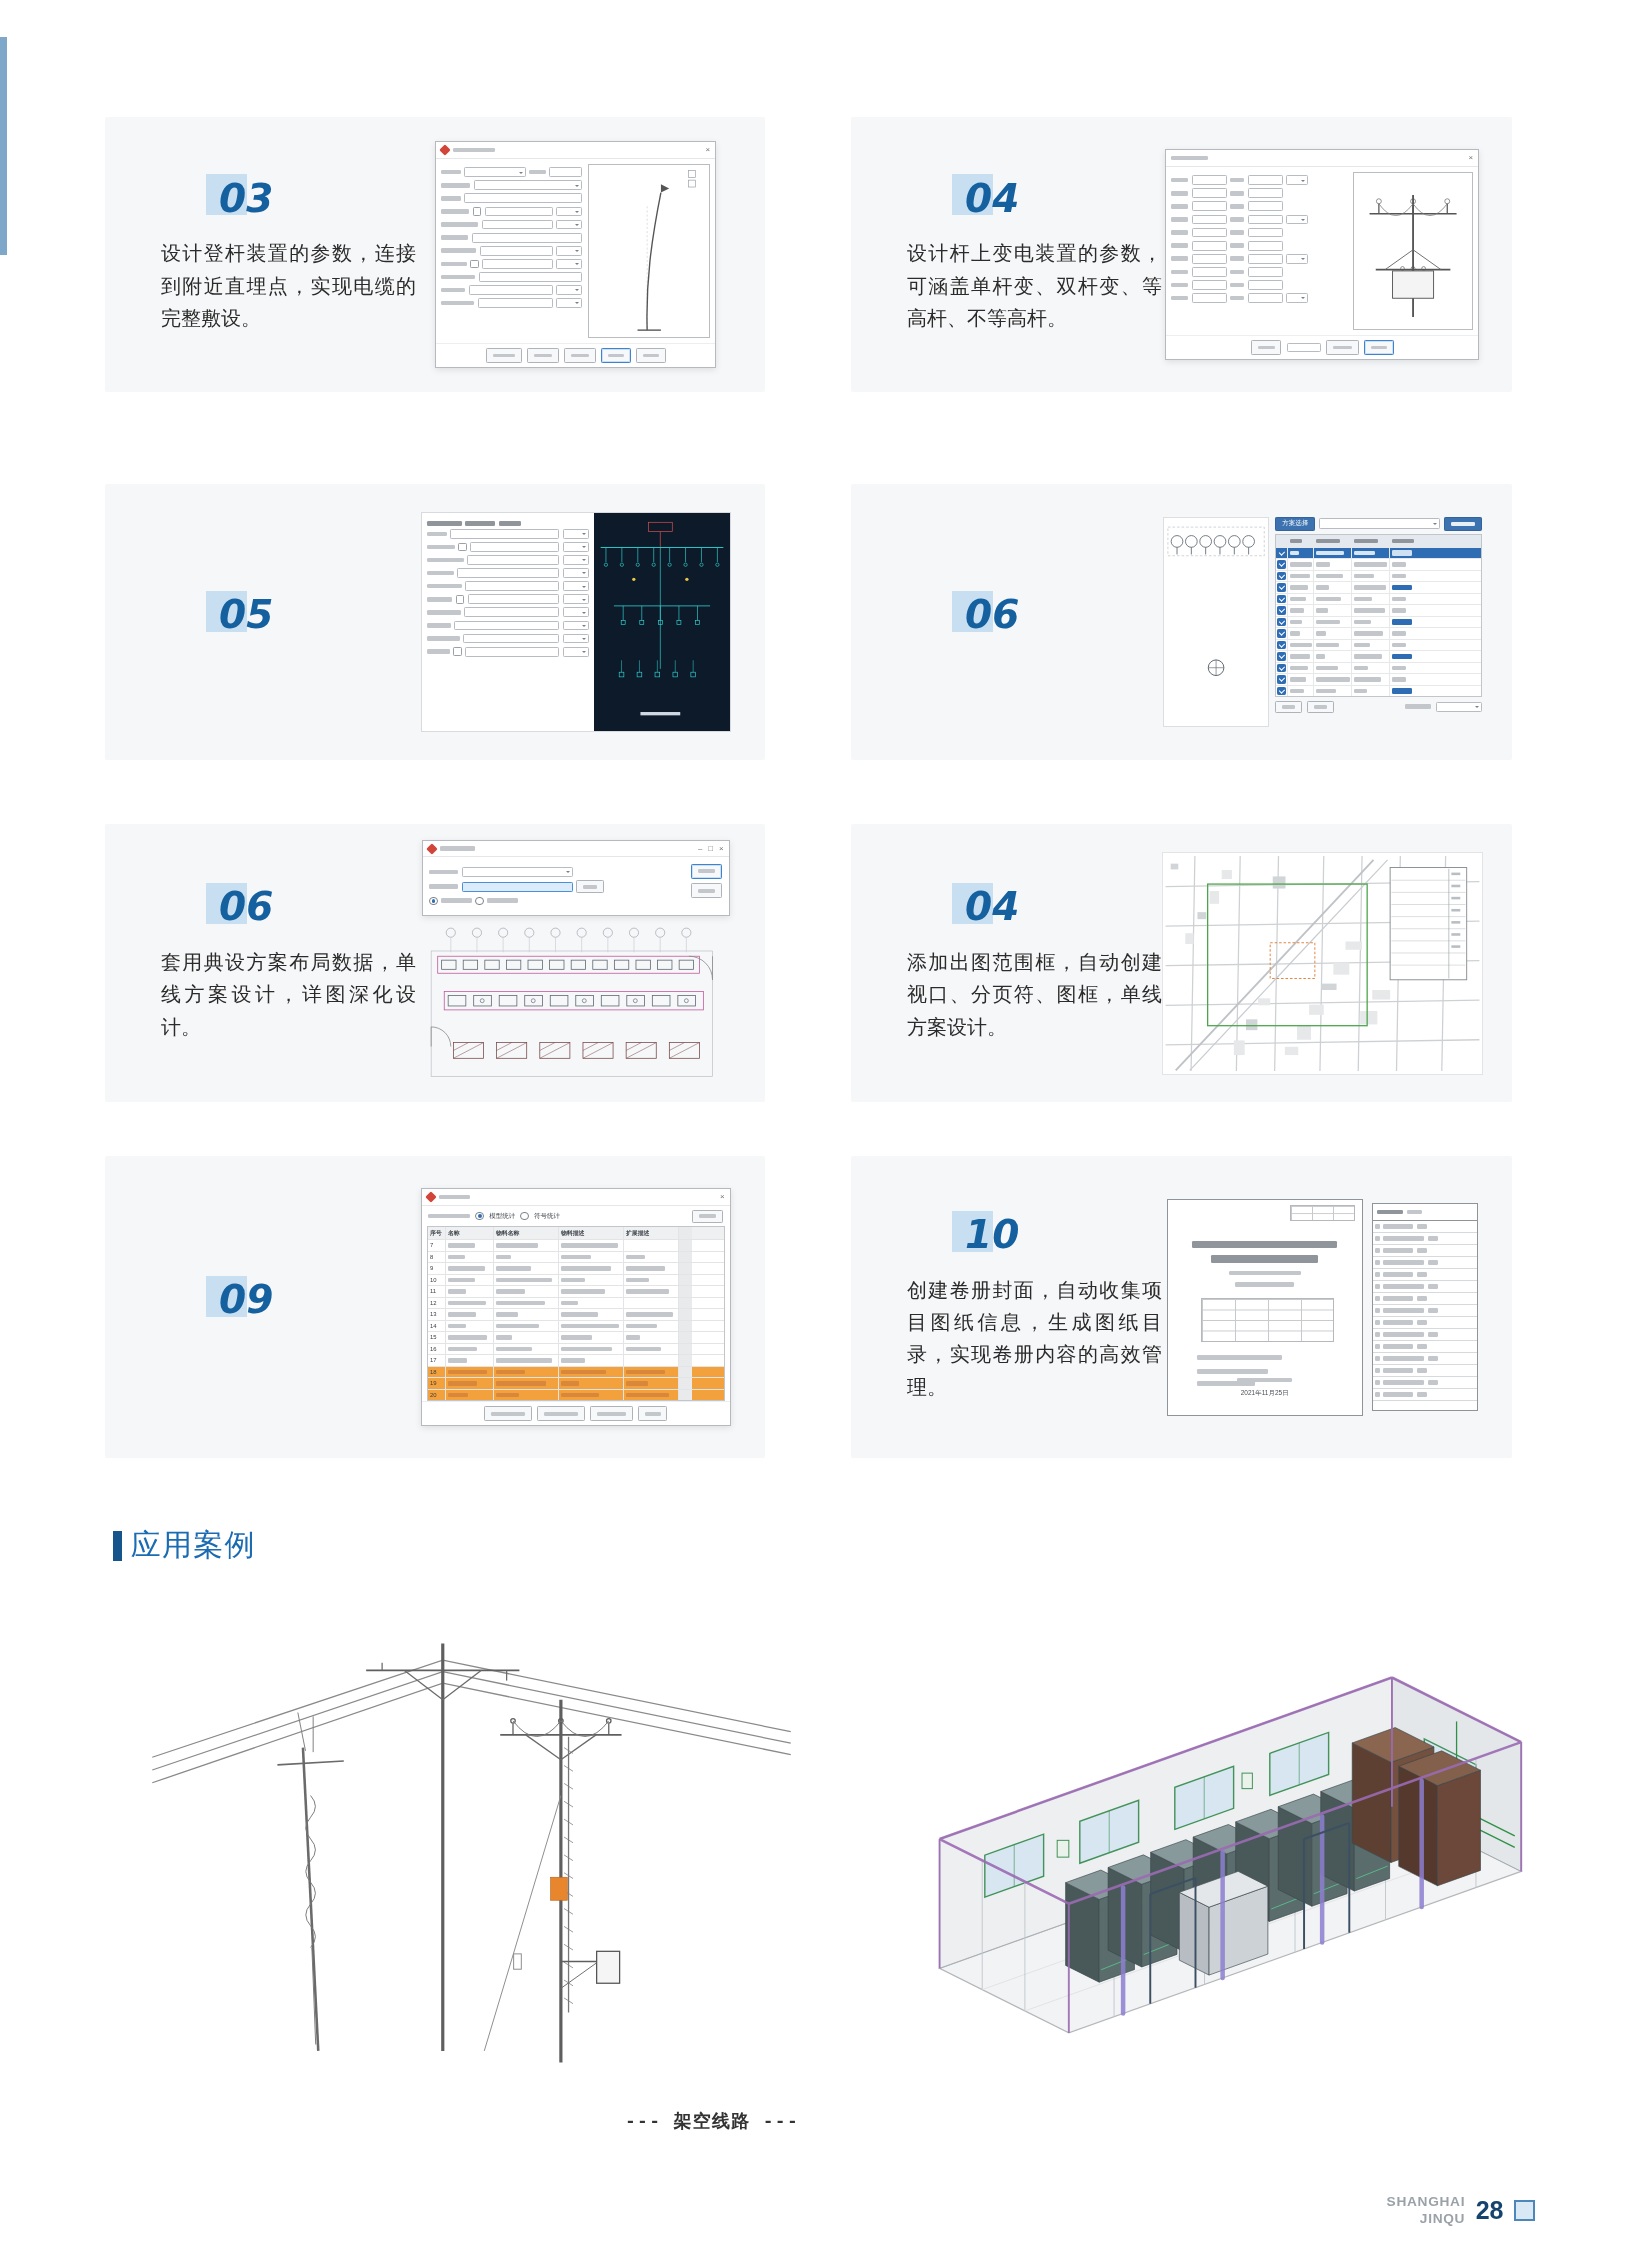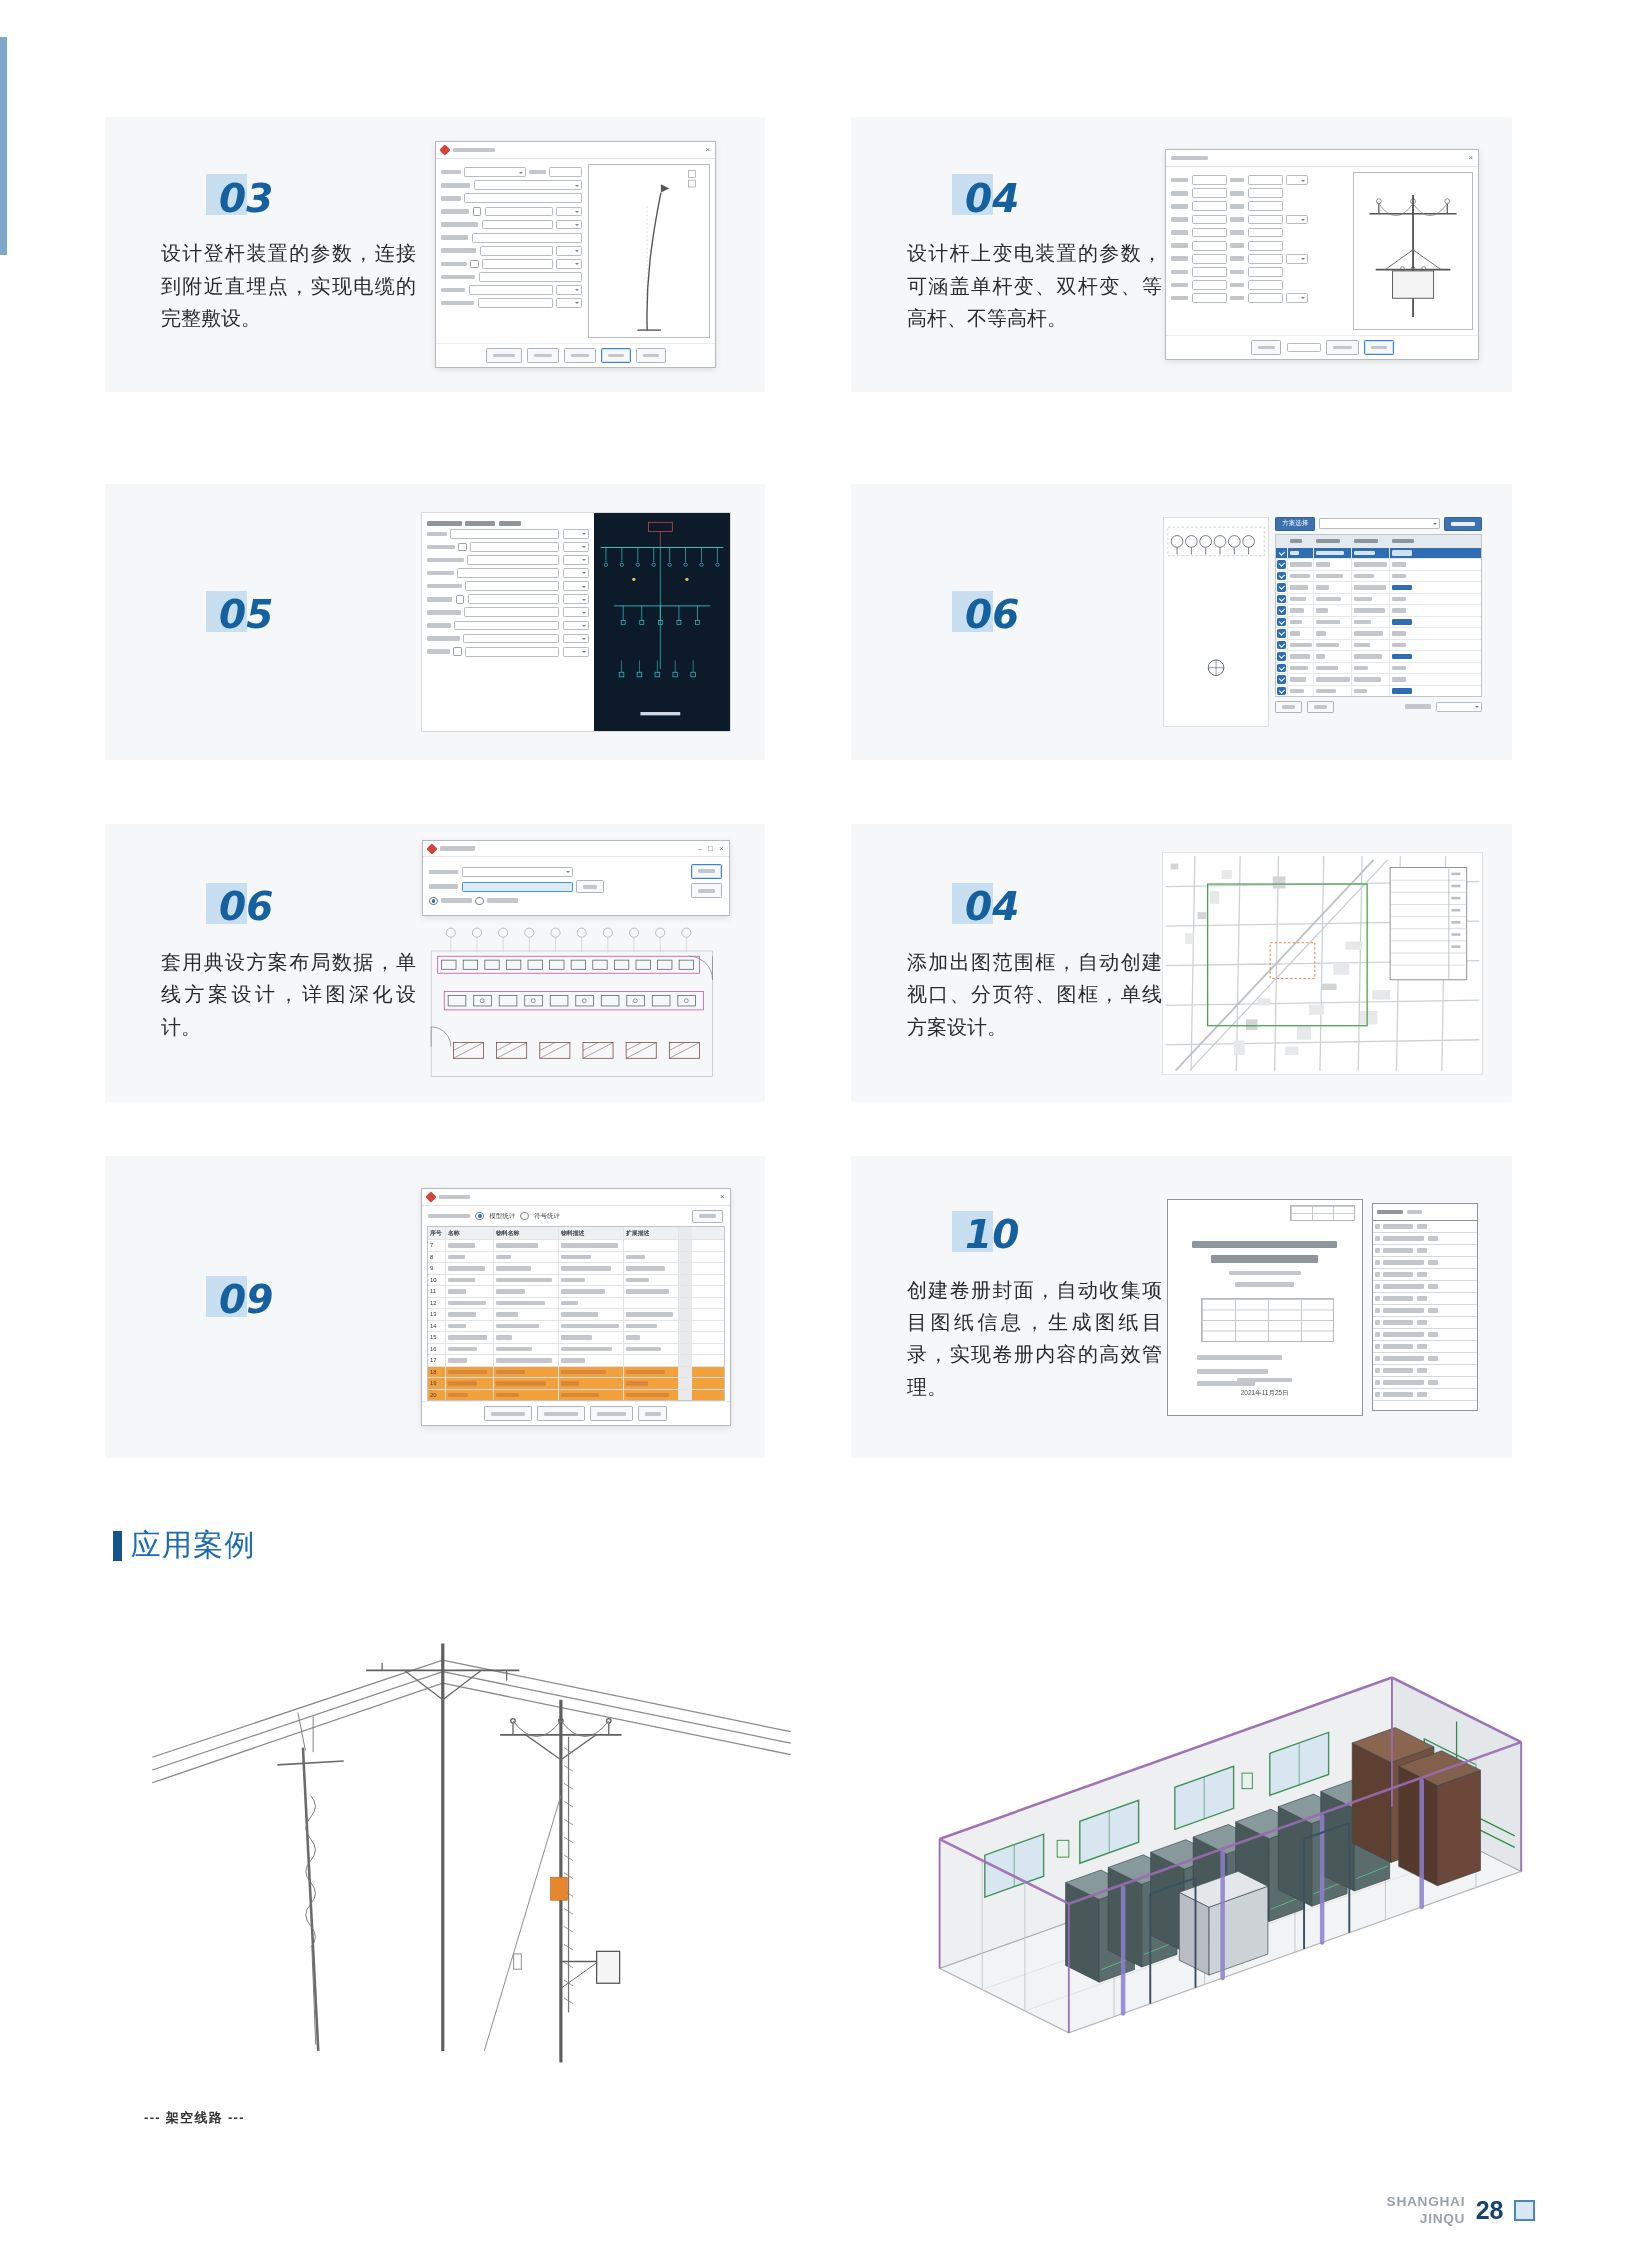--- a/index.html
+++ b/index.html
@@ -72,21 +72,21 @@
   .mini-grid{border:0.7px solid #b5b9bd;background-image:linear-gradient(#c6cacd 0.7px,transparent 0.7px),linear-gradient(90deg,#c6cacd 0.7px,transparent 0.7px);background-size:21px 7.2px;}
   .mini-grid.big{background-size:33px 10.5px;}
   .lrow{display:flex;align-items:center;gap:3.3px;height:11px;border-bottom:0.7px solid #d7dadc;padding:0 3.9px 0 2.6px;}
   .cover-date{font-size:6.5px;color:#4a4f55;margin-top:3.9px;}
 
   
   .section-head{position:absolute;left:113px;top:1525px;display:flex;align-items:center;gap:9.2px;}
   .section-bar{width:8.5px;height:30px;background:#15558c;}
   .section-title{font-size:30px;color:#1a6bb2;font-weight:500;letter-spacing:1.3px;}
 
-  .caption{position:absolute;text-align:left;font-size:13px;font-weight:bold;color:#333;letter-spacing:1.3px;}
+  .caption{position:absolute;text-align:right;font-size:18px;font-weight:bold;color:#333;letter-spacing:1.3px;font-family:Liberation Mono, monospace;}
 
   .footer{position:absolute;right:111px;top:2193px;display:flex;align-items:center;gap:10.5px;}
   .brand{text-align:right;font-size:13.7px;font-weight:bold;color:#9aa2a8;line-height:1.25;letter-spacing:0.7px;}
   .pagenum{font-size:25px;font-weight:bold;color:#15456f;}
   .page-square{width:21px;height:21px;background:#d8e8f5;border:2.6px solid #4c86bb;box-sizing:border-box;}
 
   svg{display:block;}
 </style>
 </head>
 <body>

